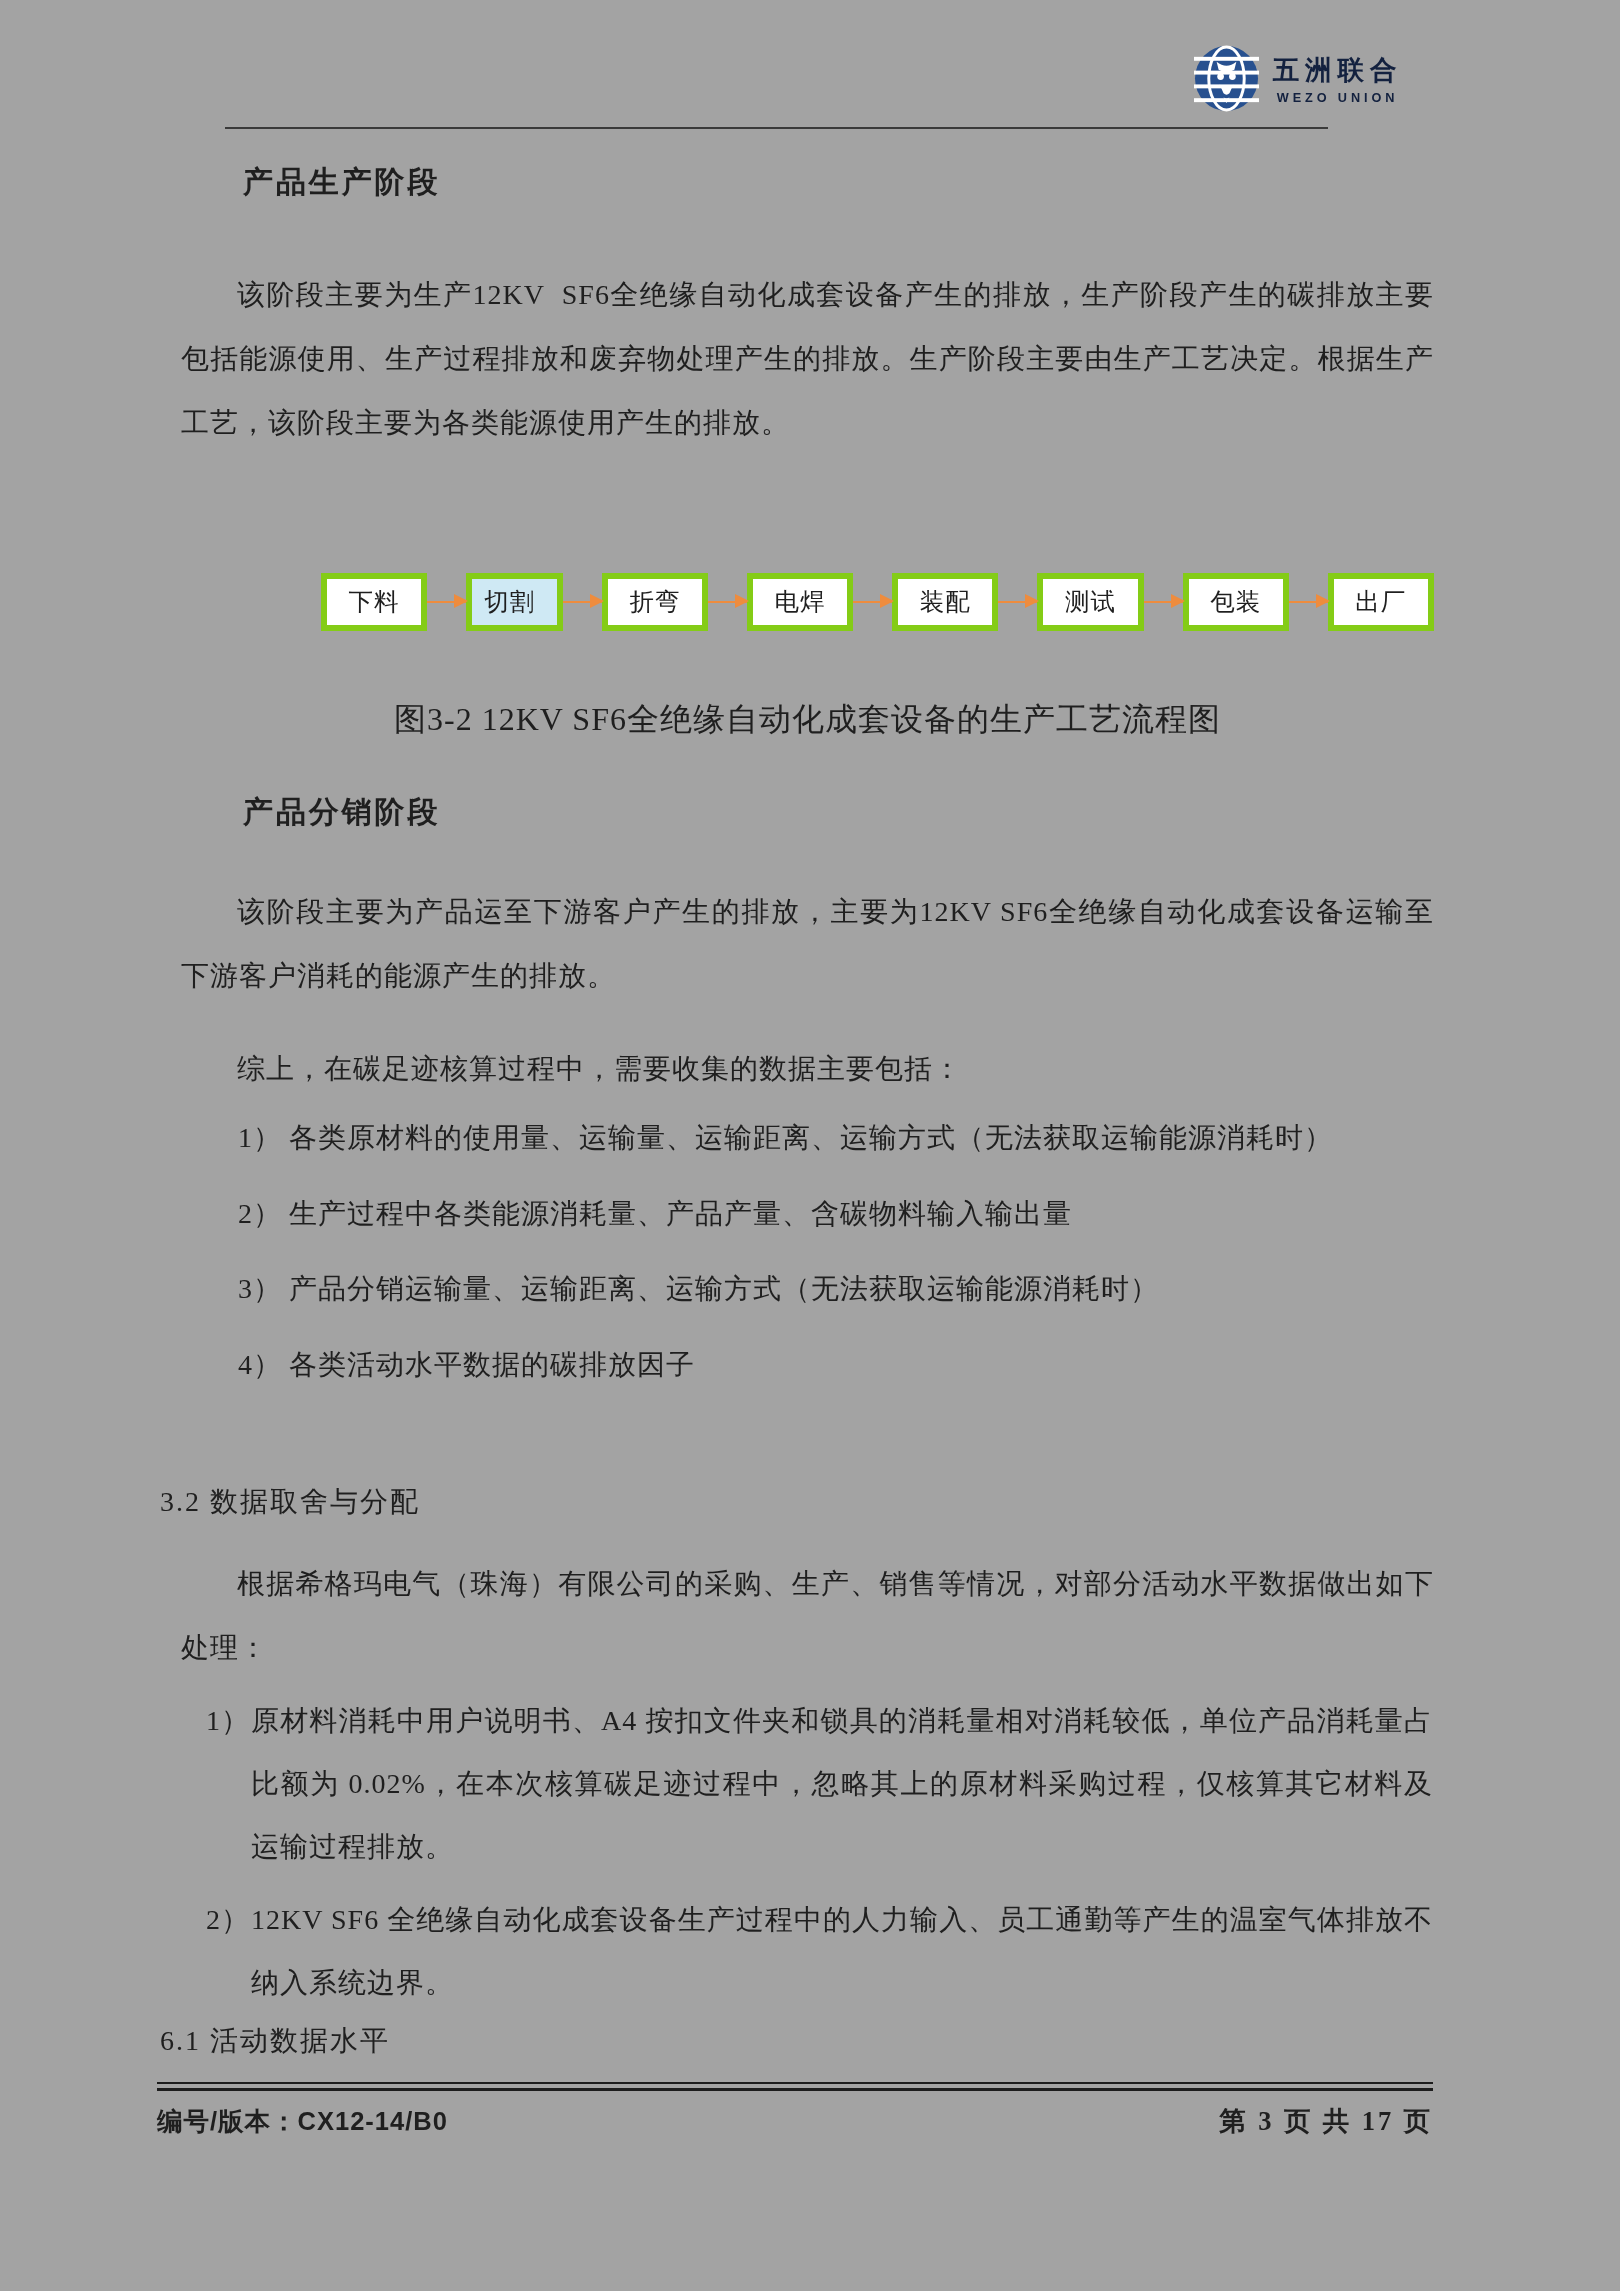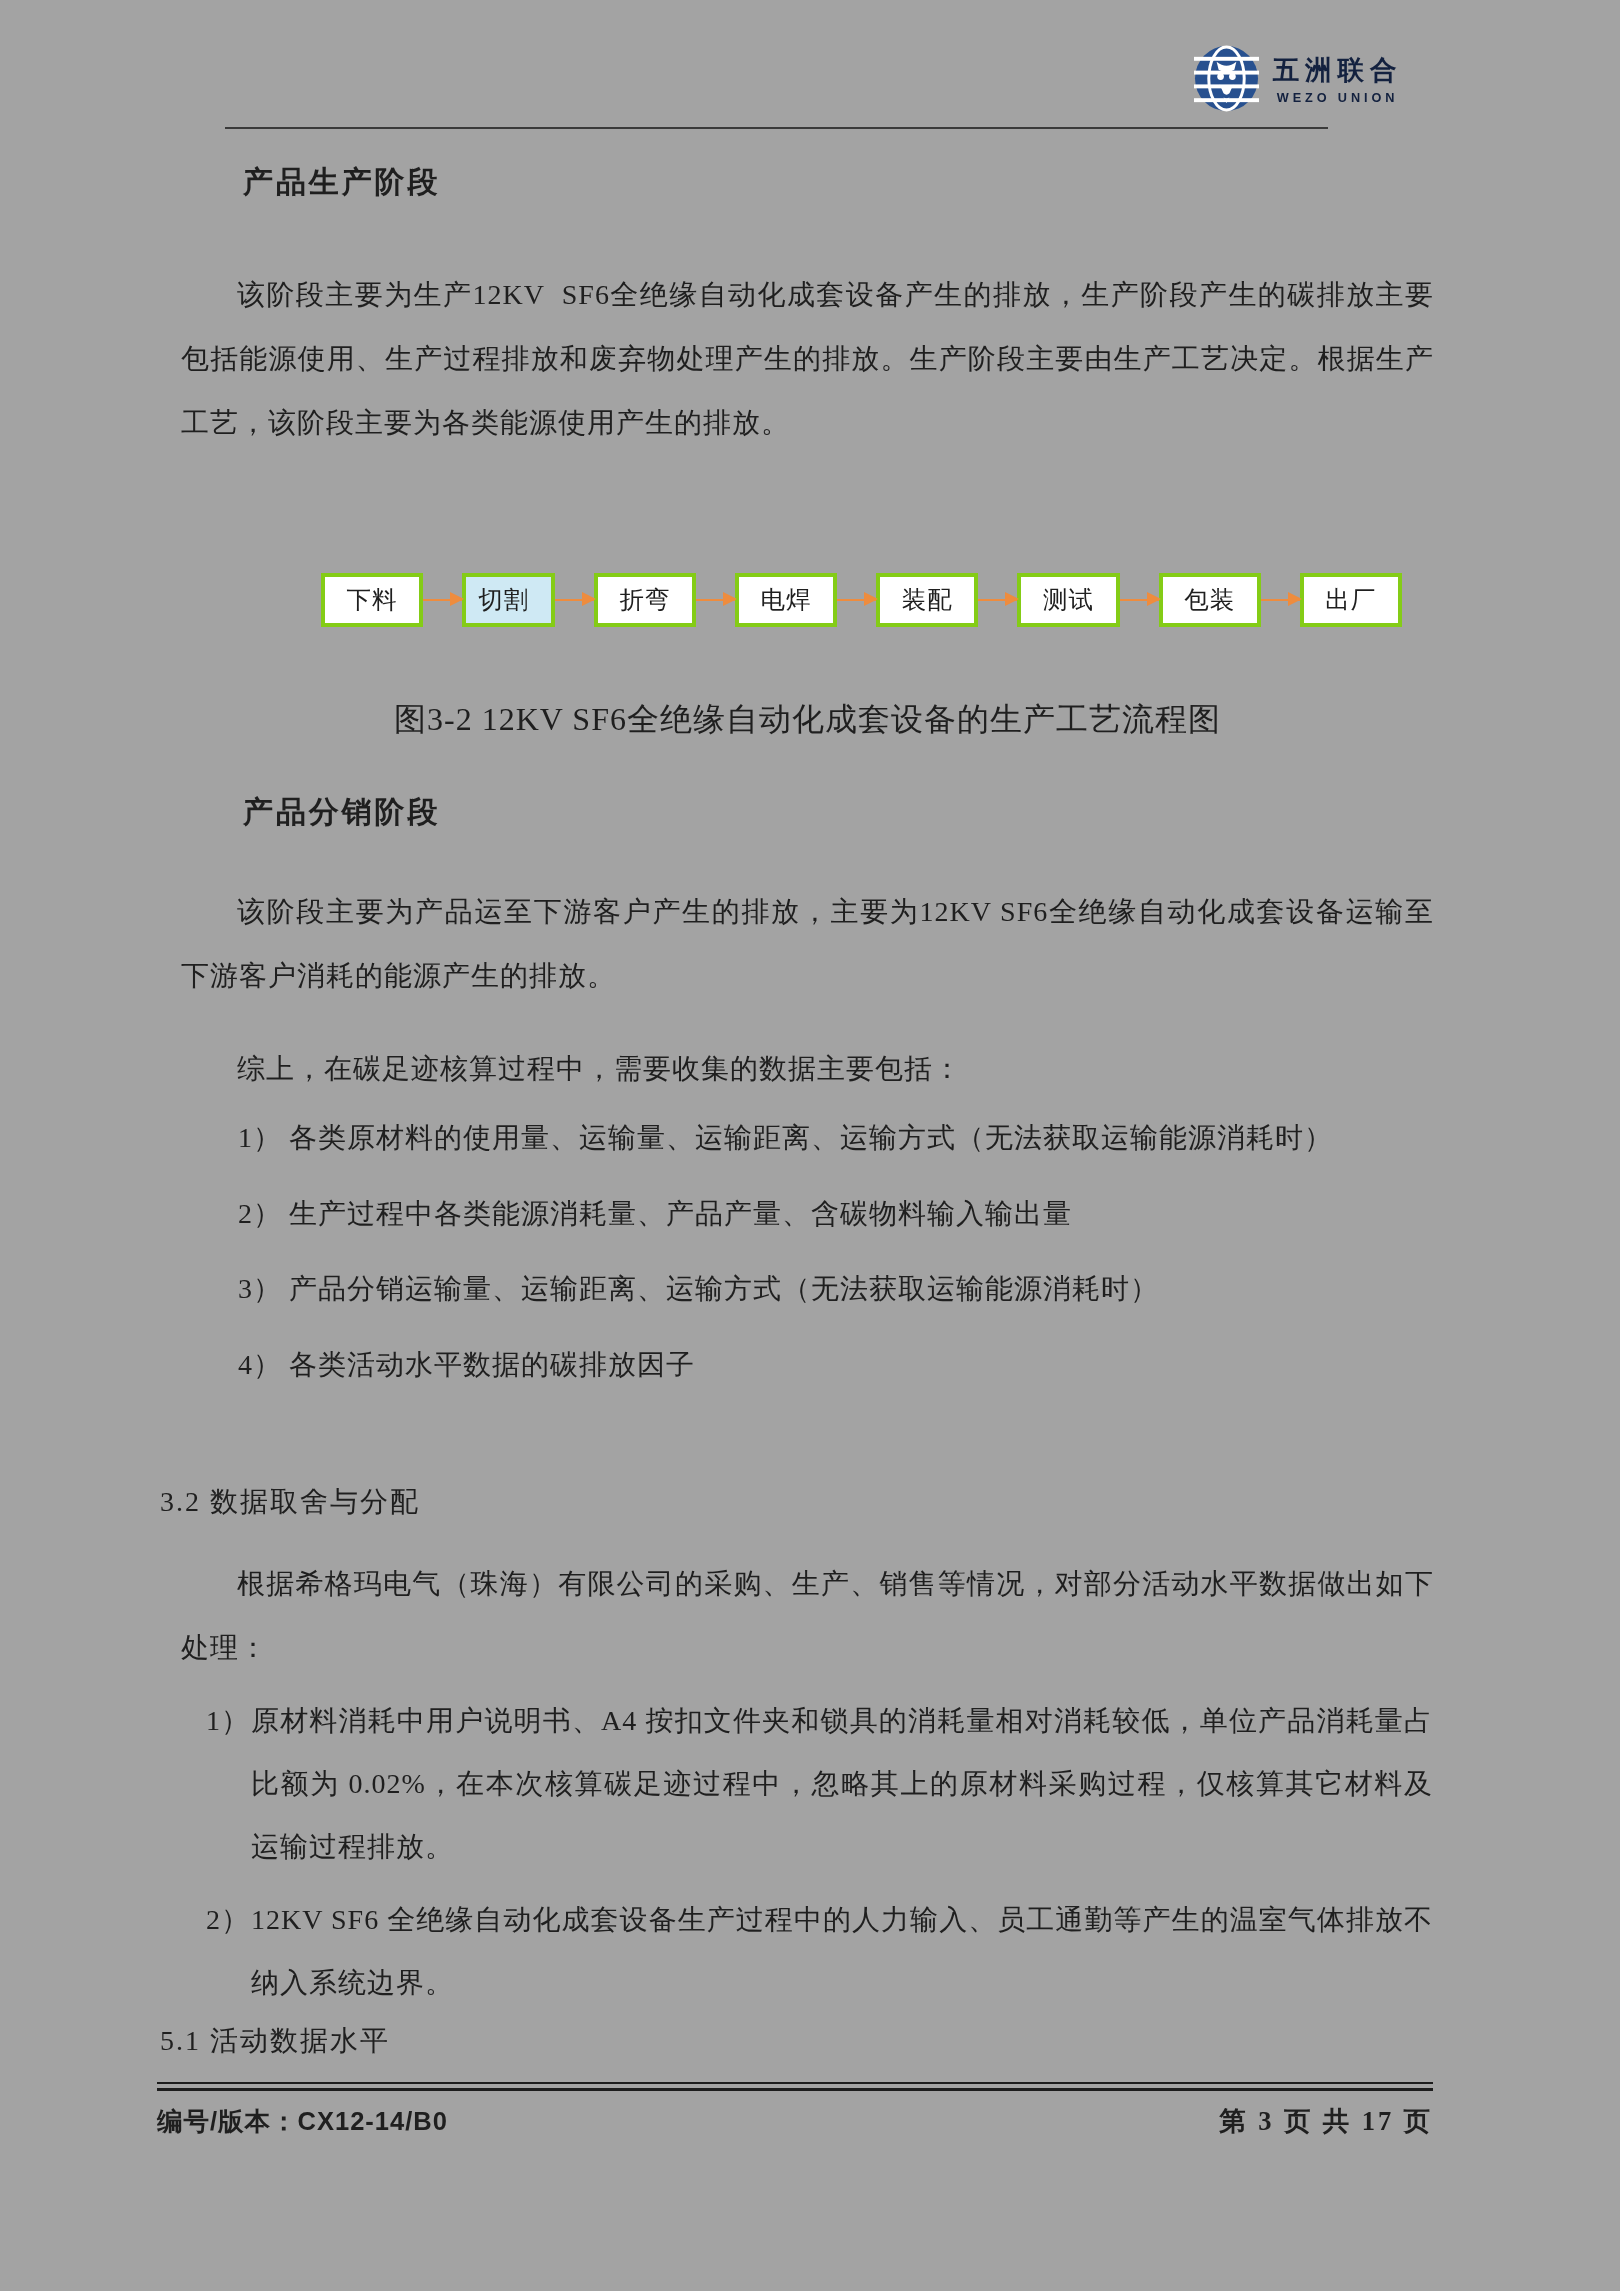--- a/index.html
+++ b/index.html
@@ -21,21 +21,21 @@
   .brand-en { font-family:"Liberation Sans","DejaVu Sans",sans-serif; font-weight:bold; font-size:12.7px; letter-spacing:3.9px; color:#13213f; margin-top:2.9px; }
   .header-rule { position:absolute; top:127px; left:225px; width:1103px; height:2px; background:#3a3a3a; }
   
   .h-big { position:absolute; left:243px; font-size:30px; font-weight:bold; letter-spacing:2.9px; }
   .h-num { position:absolute; left:160px; font-size:28px; letter-spacing:2px; }
   .para { position:absolute; left:181px; width:1253px; font-size:28px; line-height:64px; text-align:justify; letter-spacing:1px; }
   .indent { text-indent:2em; }
   
   .flowchart { position:absolute; top:573px; left:321px; display:flex; align-items:center; }
   .fc-box {
-    border:4px solid #84cc16; background:#fff;
+    border:6px solid #84cc16; background:#fff;
     font-size:24.5px; letter-spacing:1px; line-height:1;
     padding:10.8px 21.6px; white-space:nowrap;
   }
   .fc-arrow { width:39px; height:2px; background:var(--arrow,#ee8c3e); position:relative; flex:none; }
   .fc-arrow::after {
     content:''; position:absolute; right:-2px; top:-6.9px;
     border-left:14.7px solid var(--arrow,#ee8c3e);
     border-top:7.8px solid transparent; border-bottom:7.8px solid transparent;
   }
   .caption { position:absolute; top:698px; left:181px; width:1253px; text-align:center; font-size:32px; letter-spacing:1px; }
@@ -133,21 +133,21 @@
     <li>
       <span class="marker">1）</span>
       <span class="li-text">原材料消耗中用户说明书、A4 按扣文件夹和锁具的消耗量相对消耗较低，单位产品消耗量占比额为 0.02%，在本次核算碳足迹过程中，忽略其上的原材料采购过程，仅核算其它材料及运输过程排放。</span>
     </li>
     <li>
       <span class="marker">2）</span>
       <span class="li-text">12KV SF6 全绝缘自动化成套设备生产过程中的人力输入、员工通勤等产生的温室气体排放不纳入系统边界。</span>
     </li>
   </ul>
 
-  <div class="h-num" style="top:2022px;">5.1 活动数据水平</div>
+  <div class="h-num" style="top:2022px;">6.1 活动数据水平</div>
 
   <div class="footer-rule"></div>
   <div class="footer-row">
     <span class="doc-code">编号/版本：CX12-14/B0</span>
     <span class="page-info">第 3 页 共 17 页</span>
   </div>
 
 </div>
 
 

